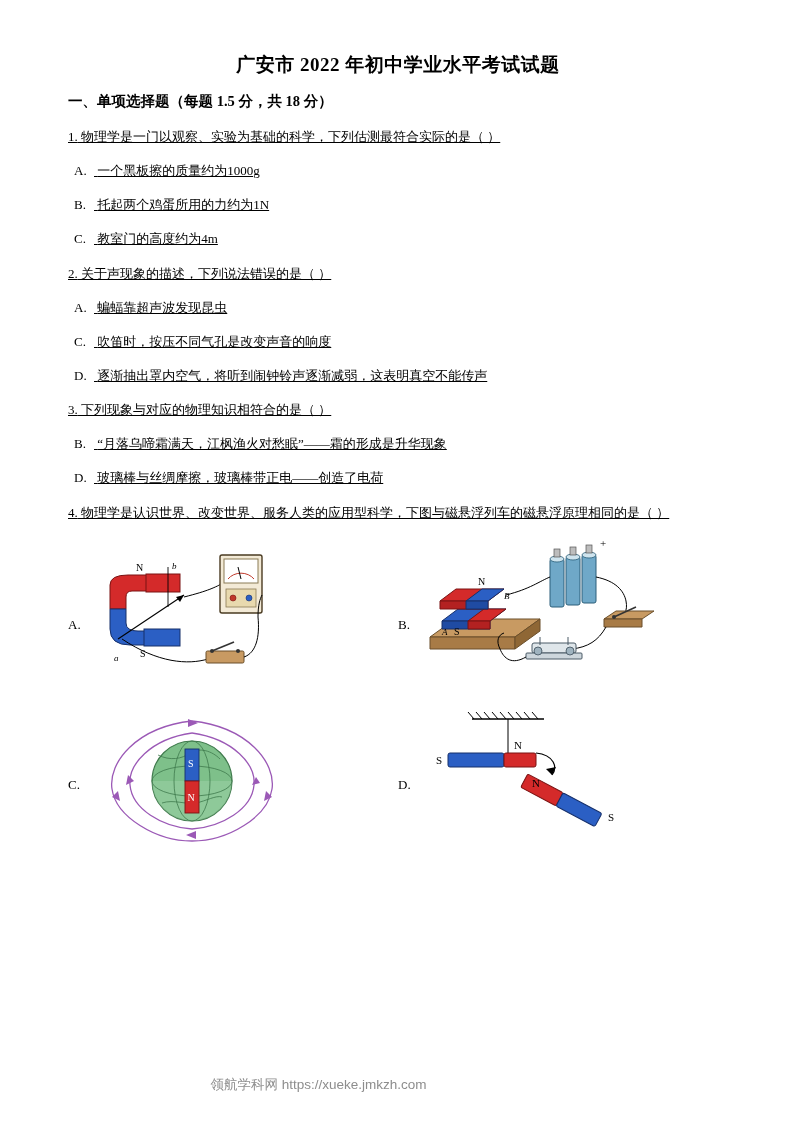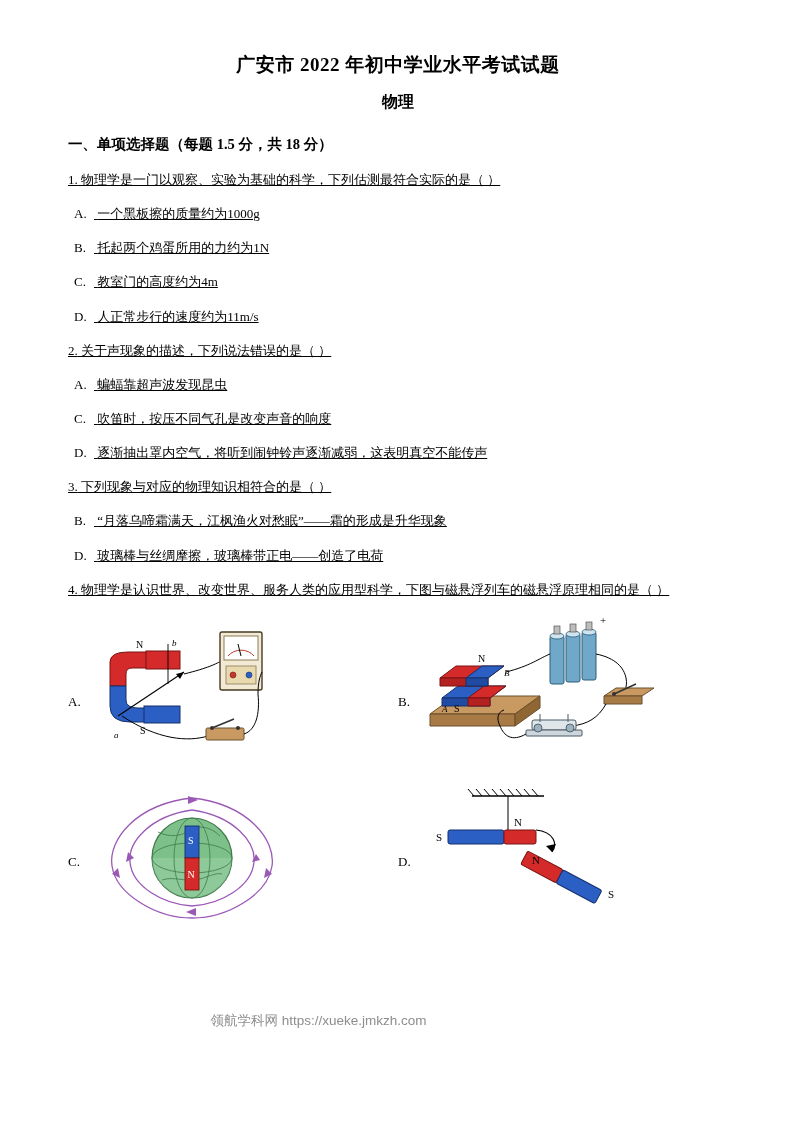--- a/index.html
+++ b/index.html
@@ -74,59 +74,54 @@
   .fig-cell {
     position: absolute;
   }
   .fig-letter {
     position: absolute;
     font-size: 13px;
   }
   .footer {
     position: absolute;
     left: 0;
-    top: 1012px;
+    top: 1076px;
     width: 637px;
     text-align: center;
     font-size: 13.5px;
     color: #8d8d8d;
     font-family: "Liberation Sans", sans-serif;
   }
   svg { display: block; }
 </style>
 </head>
 <body>
 
 <div class="page">
   <div class="content">
 
     <h1 class="doc-title">广安市 2022 年初中学业水平考试试题</h1>
-    <h2 class="doc-subtitle">物理</h2>
 
     <div class="section-heading">一、单项选择题（每题 1.5 分，共 18 分）</div>
 
     <div class="q-line">
       <span>1.</span>
       <span>物理学是一门以观察、实验为基础的科学，下列估测最符合实际的是（      ）</span>
     </div>
     <div class="opt-line">
       <span class="opt-label">A.</span>
       <span>一个黑板擦的质量约为1000g</span>
     </div>
     <div class="opt-line">
       <span class="opt-label">B.</span>
       <span>托起两个鸡蛋所用的力约为1N</span>
     </div>
     <div class="opt-line">
       <span class="opt-label">C.</span>
       <span>教室门的高度约为4m</span>
-    </div>
-    <div class="opt-line">
-      <span class="opt-label">D.</span>
-      <span>人正常步行的速度约为11m/s</span>
     </div>
 
     <div class="q-line">
       <span>2.</span>
       <span>关于声现象的描述，下列说法错误的是（      ）</span>
     </div>
     <div class="opt-line">
       <span class="opt-label">A.</span>
       <span>蝙蝠靠超声波发现昆虫</span>
     </div>

